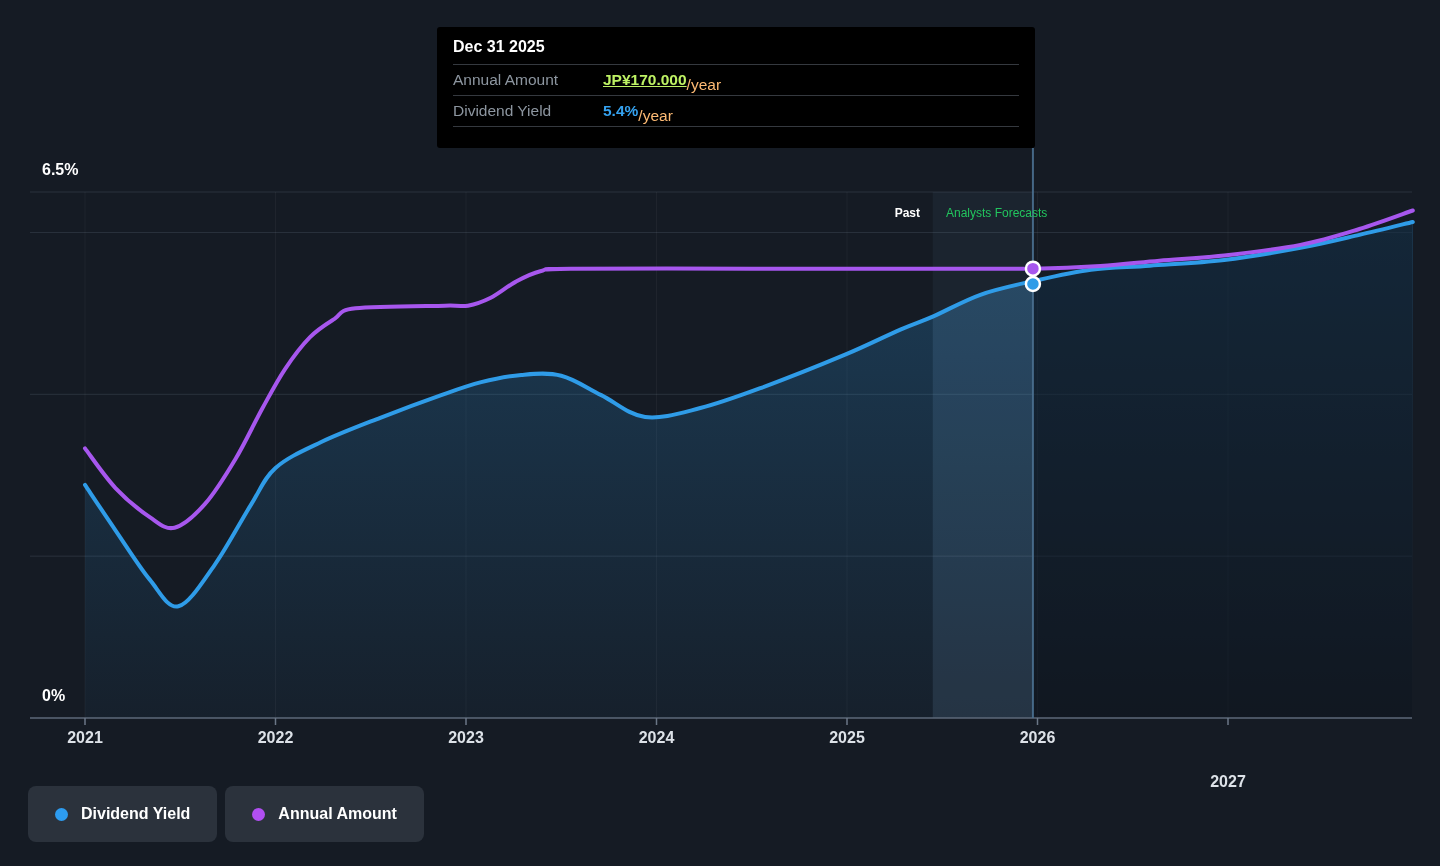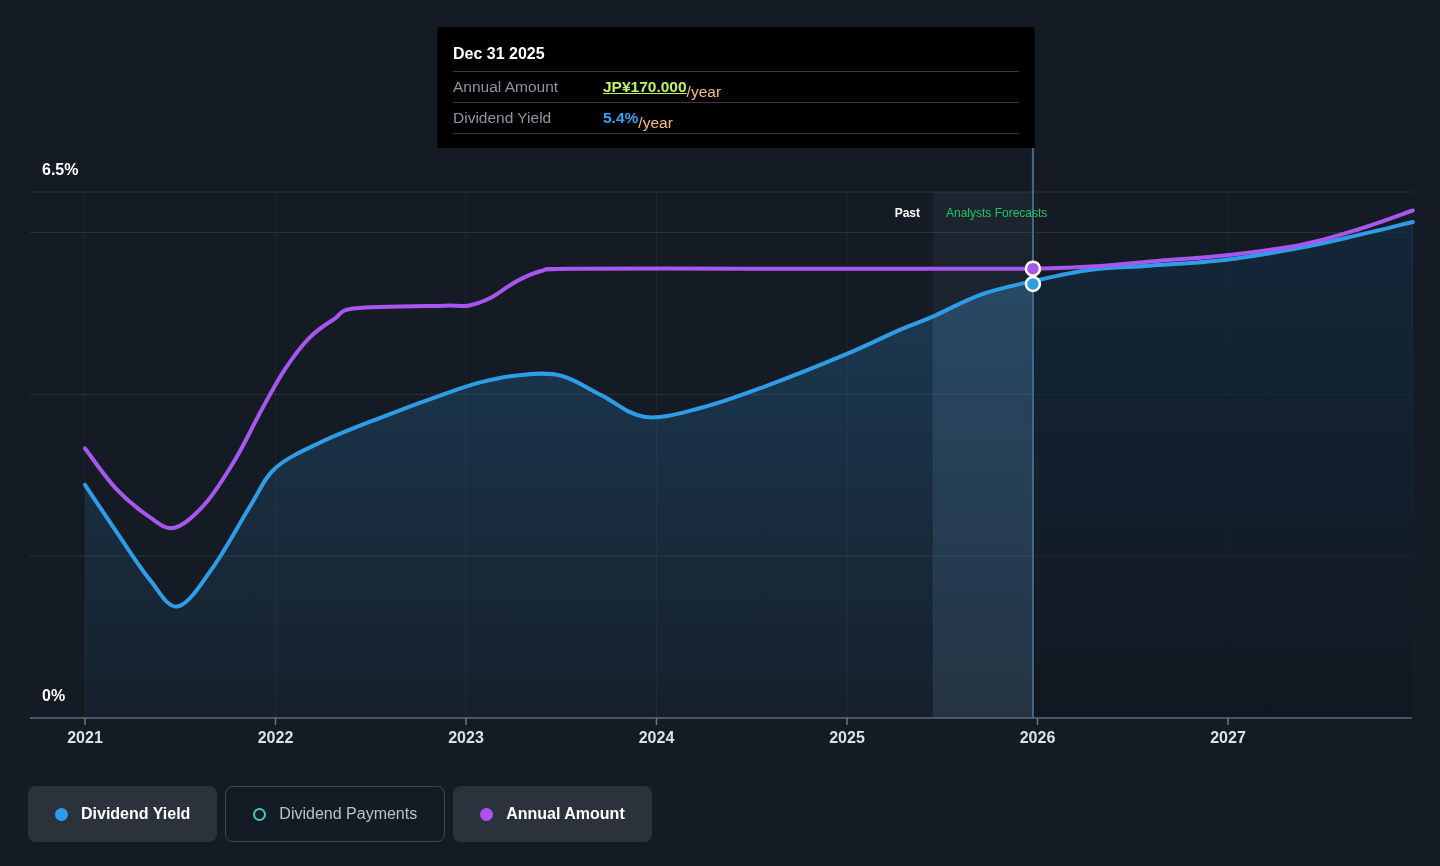--- a/index.html
+++ b/index.html
@@ -12,21 +12,21 @@
   .ylabel-bottom{left:42px;top:686px;}
   .zone-label{position:absolute;top:203px;font-size:12px;line-height:20px;}
   .zone-past{left:820px;width:100px;text-align:right;color:#FFFFFF;font-weight:700;}
   .zone-forecast{left:946px;color:#22c55e;font-weight:400;}
   .xticks{position:absolute;left:0;top:0;width:100%;height:100%;pointer-events:none;text-decoration:underline;}
   .xtick-label{position:absolute;top:729px;width:70px;margin-left:-35px;text-align:center;
                color:#DDE2E8;font-size:16px;font-weight:600;}
 
   
   .tooltip{position:absolute;left:437px;top:27px;width:598px;height:121px;background:#000000;
-           border-radius:3px;box-sizing:border-box;padding:9px 16px 0 16px;color:#8D96A0;}
+           border-radius:3px;box-sizing:border-box;padding:2px 16px 0 16px;color:#8D96A0;}
   .tooltip-title{height:35px;display:flex;align-items:center;color:#FFFFFF;
                  font-size:16px;font-weight:700;}
   .tooltip-row{height:30px;display:flex;align-items:center;border-top:1px solid #35393F;
                font-size:15.5px;}
   .tooltip-row.last{border-bottom:1px solid #35393F;}
   .tt-label{width:150px;color:#8D96A0;}
   .tt-value{font-weight:600;}
   .tt-suffix{color:#fdba74;margin-top:9px;}
 
   
@@ -94,21 +94,21 @@
   <div class="zone-label zone-forecast">Analysts Forecasts</div>
 
   
   <div class="xticks" id="xticks">
       <div class="xtick-label" style="left: 85px;">2021</div>
       <div class="xtick-label" style="left: 275.5px;">2022</div>
       <div class="xtick-label" style="left: 466px;">2023</div>
       <div class="xtick-label" style="left: 656.5px; text-align: center;">2024</div>
       <div class="xtick-label" style="left: 847px;">2025</div>
       <div class="xtick-label" style="left: 1037.5px;">2026</div>
-      <div class="xtick-label" style="left: 1228px;">2027</div>
+      <div class="xtick-label" style="left: 1228px; margin-top: 44px;">2027</div>
     </div>
 
   
   <div class="tooltip">
     <div class="tooltip-title">Dec 31 2025</div>
     <div class="tooltip-row">
       <span class="tt-label">Annual Amount</span>
       <span class="tt-value" style="color: #bef264; text-decoration: underline;">JP¥170.000</span>
       <span class="tt-suffix">/year</span>
     </div>
@@ -118,23 +118,19 @@
       <span class="tt-suffix">/year</span>
     </div>
   </div>
 
   
   <div class="legend" id="legend">
       <div class="legend-item active">
         <span class="legend-marker" style="background: rgb(45, 156, 240);"></span>
         <span>Dividend Yield</span>
       </div>
-      <div class="legend-item inactive">
-        <span class="legend-marker" style="border: 2.5px solid rgb(67, 201, 185); background: transparent;"></span>
-        <span>Dividend Payments</span>
-      </div>
       <div class="legend-item active">
         <span class="legend-marker" style="background: rgb(177, 79, 242);"></span>
         <span>Annual Amount</span>
       </div>
     </div>
 
 </div>
 
 </body></html>

